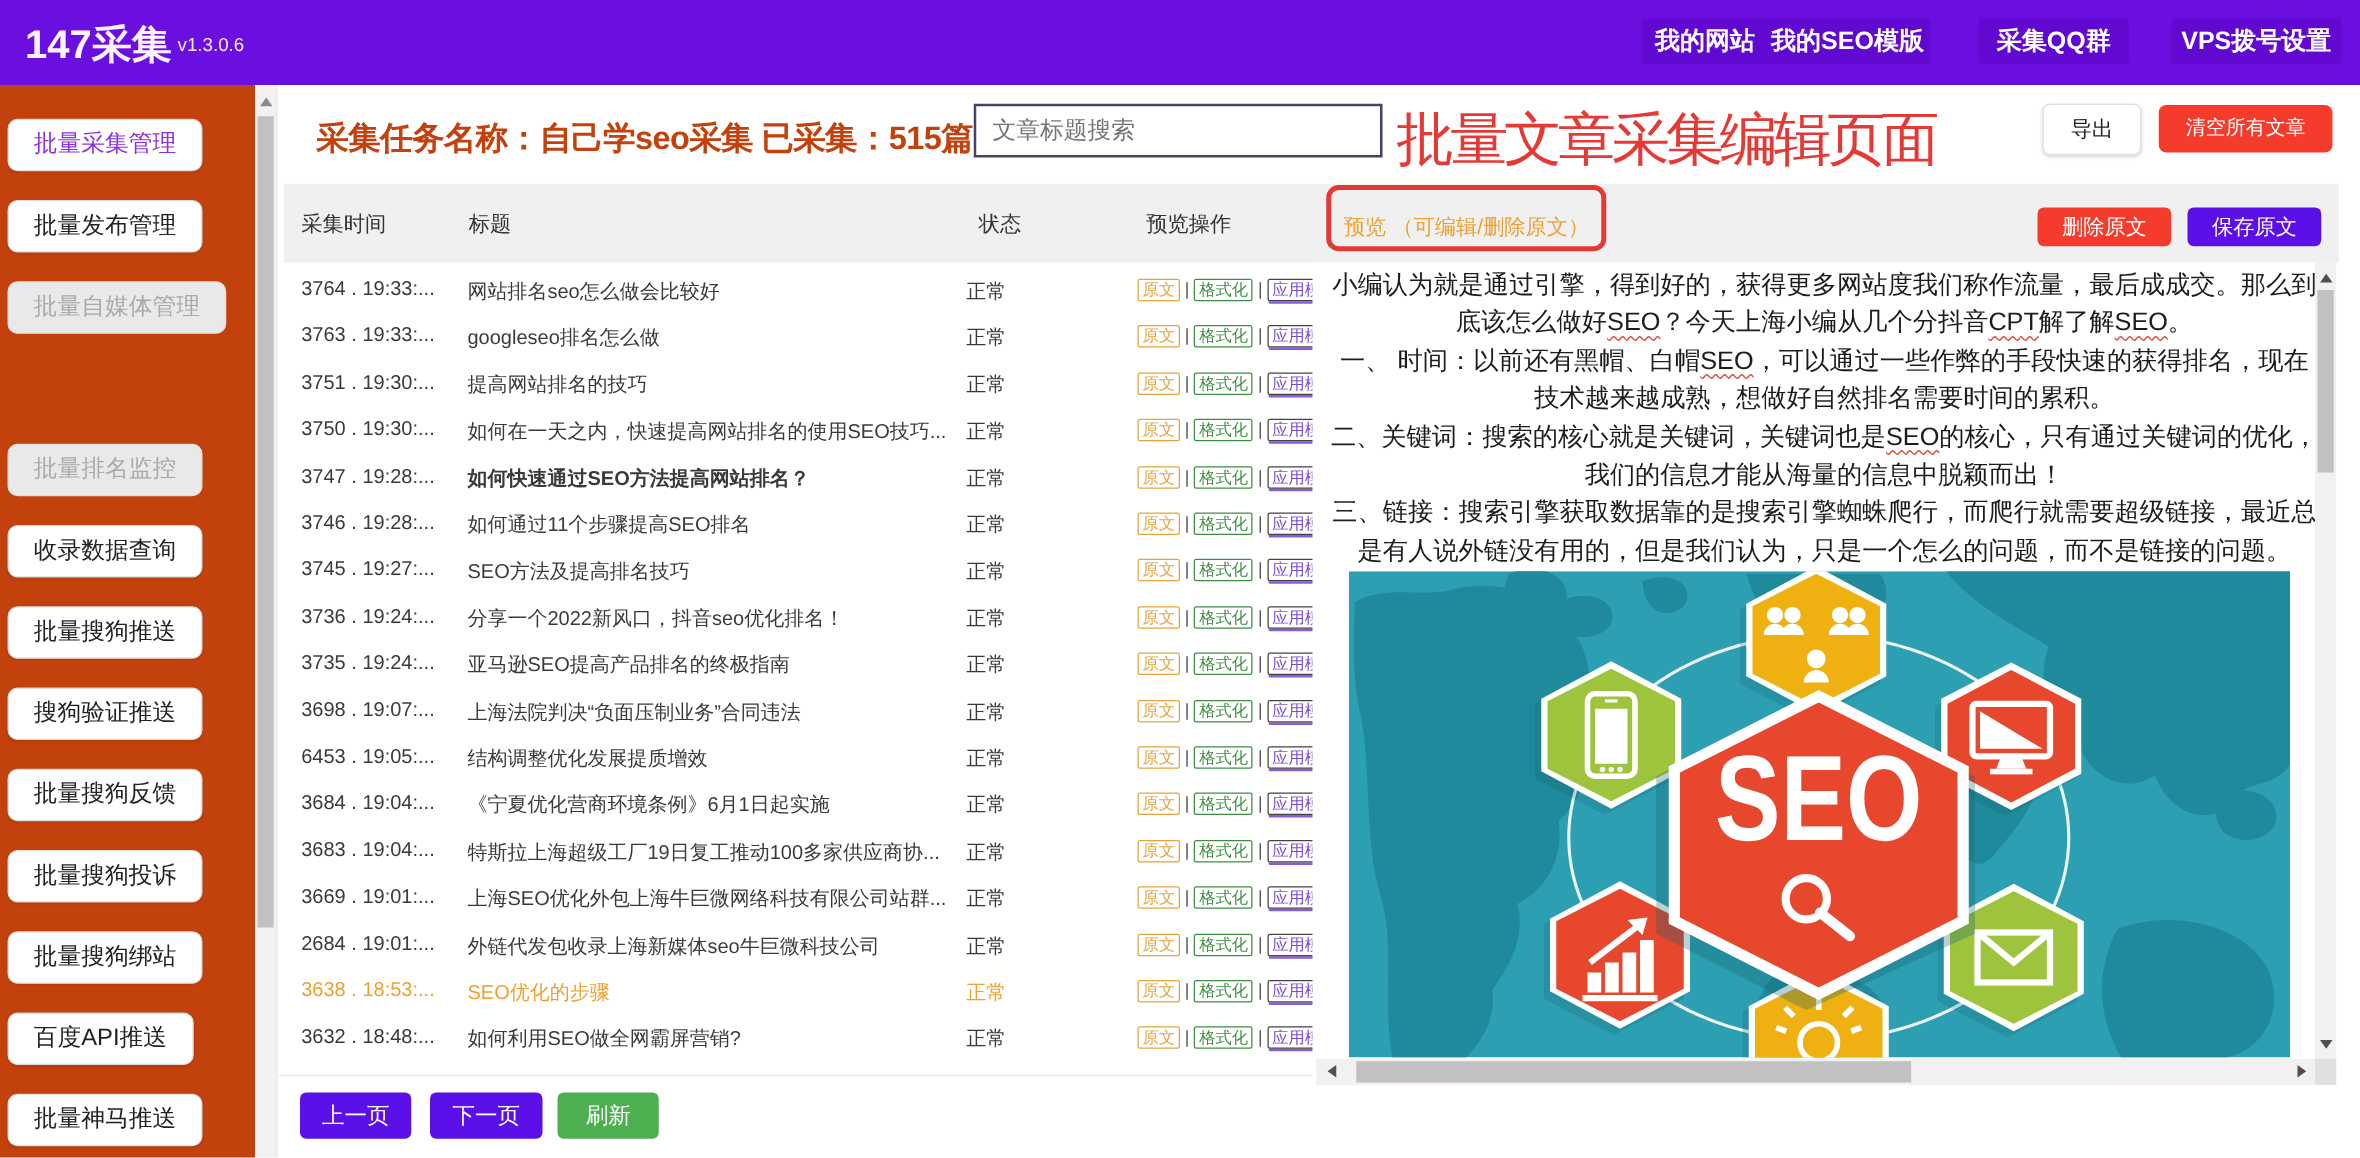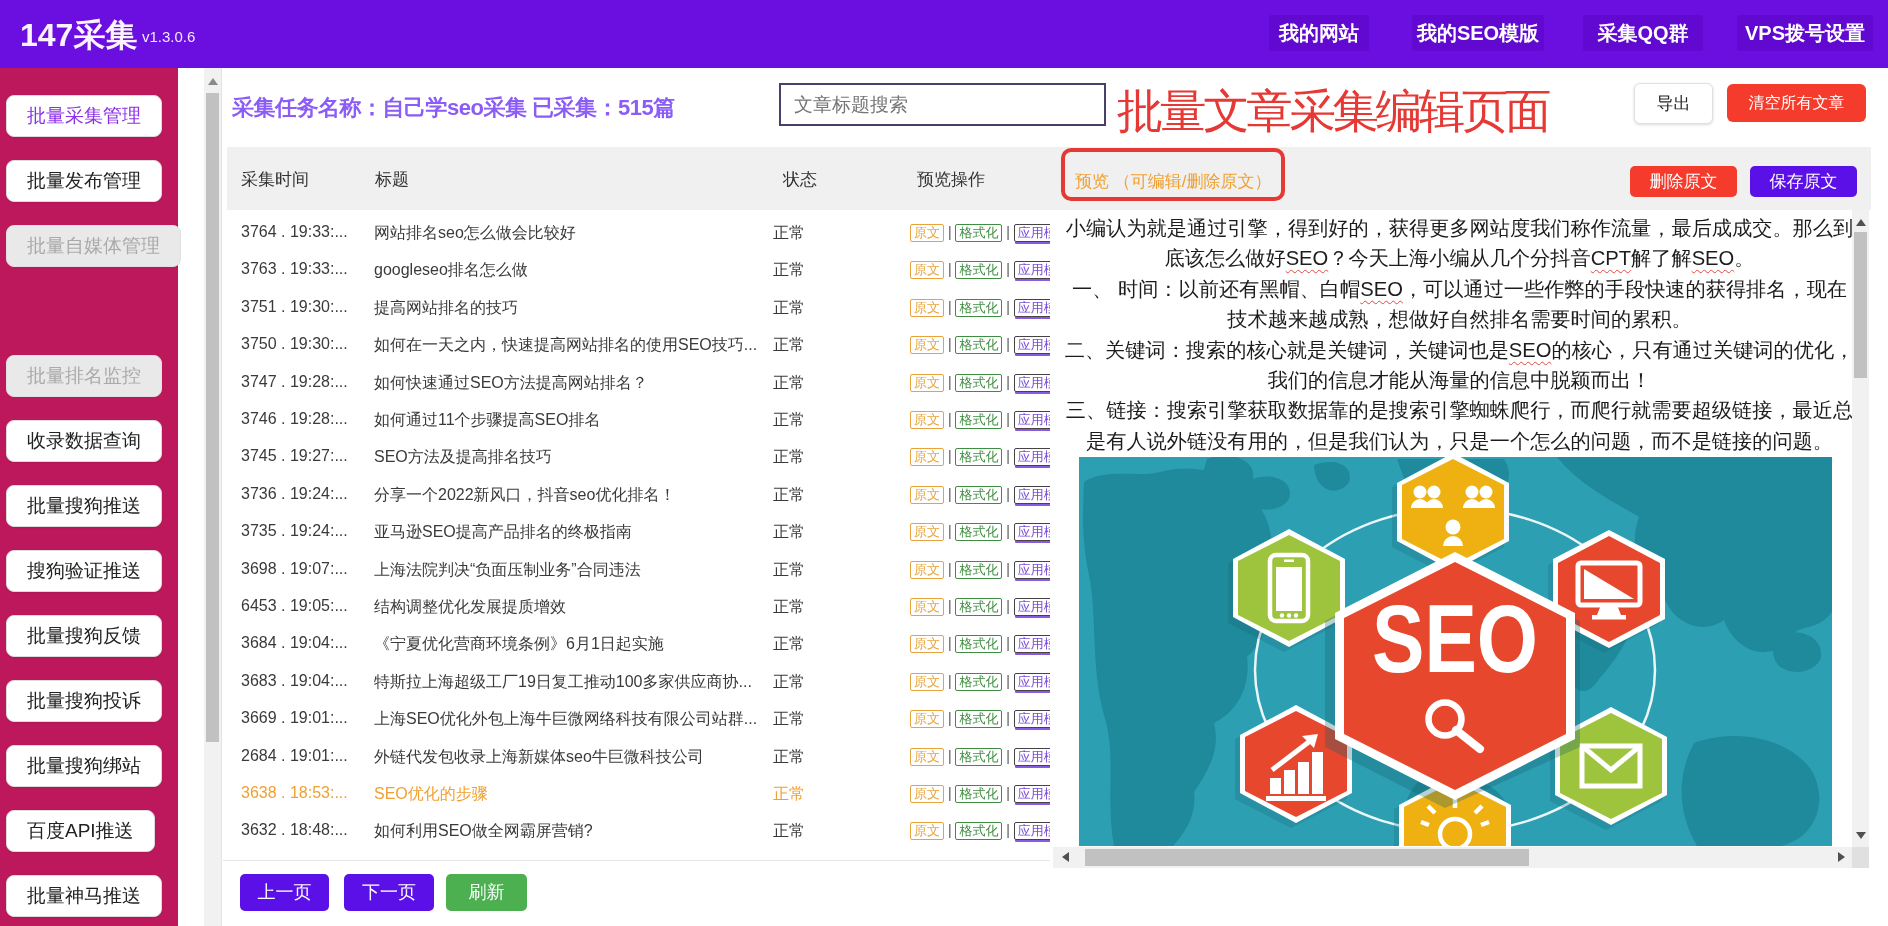--- a/index.html
+++ b/index.html
@@ -30,47 +30,47 @@
     line-height:16px; padding:0 3px; }
   .sep { color:#555; font-size:14px; }
   .sp { text-decoration:underline; text-decoration-style:wavy; text-decoration-color:#e04a3f; text-decoration-thickness:1px; text-underline-offset:4px; }
   .btn { position:absolute; color:#fff; text-align:center; border-radius:5px; }
 </style>
 </head>
 <body>
 <div id="header">
   <div id="logo">147采集</div>
   <div id="ver">v1.3.0.6</div>
-  <div class="navbtn" style="left:1269px; width:100px;">我的网站</div>
+  <div class="navbtn" style="left:1314px; width:100px;">我的网站</div>
   <div class="navbtn" style="left:1412px; width:132px;">我的SEO模版</div>
   <div class="navbtn" style="left:1583px; width:120px;">采集QQ群</div>
   <div class="navbtn" style="left:1737px; width:136px;">VPS拨号设置</div>
 </div>
 
-<div id="sidebar" class="abs" style="left:0; top:68px; width:178px; height:858px; background:#be185d;">
+<div id="sidebar" class="abs" style="left:0; top:68px; width:204px; height:858px; background:#c2410c;">
   <div class="sbtn on" style="top:27px;">批量采集管理</div>
   <div class="sbtn" style="top:92px;">批量发布管理</div>
   <div class="sbtn dis" style="top:157px;">批量自媒体管理</div>
   <div class="sbtn dis" style="top:287px;">批量排名监控</div>
   <div class="sbtn" style="top:352px;">收录数据查询</div>
   <div class="sbtn" style="top:417px;">批量搜狗推送</div>
   <div class="sbtn" style="top:482px;">搜狗验证推送</div>
   <div class="sbtn" style="top:547px;">批量搜狗反馈</div>
   <div class="sbtn" style="top:612px;">批量搜狗投诉</div>
   <div class="sbtn" style="top:677px;">批量搜狗绑站</div>
   <div class="sbtn" style="top:742px;">百度API推送</div>
   <div class="sbtn" style="top:807px;">批量神马推送</div>
 </div>
 
 <div class="sb-track" style="left:204px; top:68px; width:17px; height:858px;"></div>
 <div class="arr" style="left:208px; top:78px; border-left:5px solid transparent; border-right:5px solid transparent; border-bottom:7px solid #8a8a8a;"></div>
 <div class="sb-thumb" style="left:206px; top:93px; width:13px; height:649px;"></div>
 <div class="abs" style="left:221px; top:68px; width:1px; height:858px; background:#e3e3e3;"></div>
 
-<div class="abs" style="left:232px; top:93px; font-size:22px; font-weight:700; color:#8b5cf6; letter-spacing:-0.5px;">采集任务名称：自己学seo采集 已采集：515篇</div>
+<div class="abs" style="left:253px; top:93px; font-size:26px; font-weight:700; color:#c2410c; letter-spacing:-0.5px;">采集任务名称：自己学seo采集 已采集：515篇</div>
 <input class="abs" style="left: 779px; top: 83px; width: 327px; height: 43px; border: 2px solid rgb(74, 63, 107); font-size: 19px; padding-left: 13px; color: rgb(51, 51, 51); outline: none;" placeholder="文章标题搜索">
 <div class="abs" style="left:1117px; top:80px; font-size:46.5px; color:#e53935; letter-spacing:-3.4px;">批量文章采集编辑页面</div>
 <div class="btn" style="left:1634px; top:83px; width:79px; height:41px; background:#fff; color:#222; border:1px solid #e0e0e0; box-shadow:0 1px 3px rgba(0,0,0,.15); border-radius:6px; font-size:17px; line-height:39px;">导出</div>
 <div class="btn" style="left:1727px; top:84px; width:139px; height:38px; background:#f43b2c; font-size:16px; line-height:38px; border-radius:6px;">清空所有文章</div>
 
 <div class="hdr" style="left:227px; width:1644px;"></div>
 <div class="hcell" style="left:241px;">采集时间</div>
 <div class="hcell" style="left:375px;">标题</div>
 <div class="hcell" style="left:783px;">状态</div>
 <div class="hcell" style="left:917px;">预览操作</div>
@@ -86,21 +86,21 @@
 <div class="row-t" style="left:910px; top:260px;"><span class="tag" style="color:#e8a33d; border-color:#e8a33d;">原文</span><span class="sep"> | </span><span class="tag" style="color:#3e8e41; border-color:#3e8e41;">格式化</span><span class="sep"> | </span><span class="tag" style="color:#7a4bd6; border-color:#444; box-shadow:0 3px 0 -1px #8a5be0;">应用模板</span></div>
 <div class="row-t" style="left:241px; top:298px; color:#3a3a3a;">3751 . 19:30:...</div>
 <div class="row-t" style="left:374px; top:298px; color:#3a3a3a;">提高网站排名的技巧</div>
 <div class="row-t" style="left:773px; top:298px; color:#3a3a3a;">正常</div>
 <div class="row-t" style="left:910px; top:298px;"><span class="tag" style="color:#e8a33d; border-color:#e8a33d;">原文</span><span class="sep"> | </span><span class="tag" style="color:#3e8e41; border-color:#3e8e41;">格式化</span><span class="sep"> | </span><span class="tag" style="color:#7a4bd6; border-color:#444; box-shadow:0 3px 0 -1px #8a5be0;">应用模板</span></div>
 <div class="row-t" style="left:241px; top:335px; color:#3a3a3a;">3750 . 19:30:...</div>
 <div class="row-t" style="left:374px; top:335px; color:#3a3a3a;">如何在一天之内，快速提高网站排名的使用SEO技巧...</div>
 <div class="row-t" style="left:773px; top:335px; color:#3a3a3a;">正常</div>
 <div class="row-t" style="left:910px; top:335px;"><span class="tag" style="color:#e8a33d; border-color:#e8a33d;">原文</span><span class="sep"> | </span><span class="tag" style="color:#3e8e41; border-color:#3e8e41;">格式化</span><span class="sep"> | </span><span class="tag" style="color:#7a4bd6; border-color:#444; box-shadow:0 3px 0 -1px #8a5be0;">应用模板</span></div>
 <div class="row-t" style="left:241px; top:373px; color:#3a3a3a;">3747 . 19:28:...</div>
-<div class="row-t" style="left:374px; top:373px; color:#3a3a3a;">如何快速通过SEO方法提高网站排名？</div>
+<div class="row-t" style="left:374px; top:373px; color:#3a3a3a;font-weight:bold;">如何快速通过SEO方法提高网站排名？</div>
 <div class="row-t" style="left:773px; top:373px; color:#3a3a3a;">正常</div>
 <div class="row-t" style="left:910px; top:373px;"><span class="tag" style="color:#e8a33d; border-color:#e8a33d;">原文</span><span class="sep"> | </span><span class="tag" style="color:#3e8e41; border-color:#3e8e41;">格式化</span><span class="sep"> | </span><span class="tag" style="color:#7a4bd6; border-color:#444; box-shadow:0 3px 0 -1px #8a5be0;">应用模板</span></div>
 <div class="row-t" style="left:241px; top:410px; color:#3a3a3a;">3746 . 19:28:...</div>
 <div class="row-t" style="left:374px; top:410px; color:#3a3a3a;">如何通过11个步骤提高SEO排名</div>
 <div class="row-t" style="left:773px; top:410px; color:#3a3a3a;">正常</div>
 <div class="row-t" style="left:910px; top:410px;"><span class="tag" style="color:#e8a33d; border-color:#e8a33d;">原文</span><span class="sep"> | </span><span class="tag" style="color:#3e8e41; border-color:#3e8e41;">格式化</span><span class="sep"> | </span><span class="tag" style="color:#7a4bd6; border-color:#444; box-shadow:0 3px 0 -1px #8a5be0;">应用模板</span></div>
 <div class="row-t" style="left:241px; top:447px; color:#3a3a3a;">3745 . 19:27:...</div>
 <div class="row-t" style="left:374px; top:447px; color:#3a3a3a;">SEO方法及提高排名技巧</div>
 <div class="row-t" style="left:773px; top:447px; color:#3a3a3a;">正常</div>
 <div class="row-t" style="left:910px; top:447px;"><span class="tag" style="color:#e8a33d; border-color:#e8a33d;">原文</span><span class="sep"> | </span><span class="tag" style="color:#3e8e41; border-color:#3e8e41;">格式化</span><span class="sep"> | </span><span class="tag" style="color:#7a4bd6; border-color:#444; box-shadow:0 3px 0 -1px #8a5be0;">应用模板</span></div>

